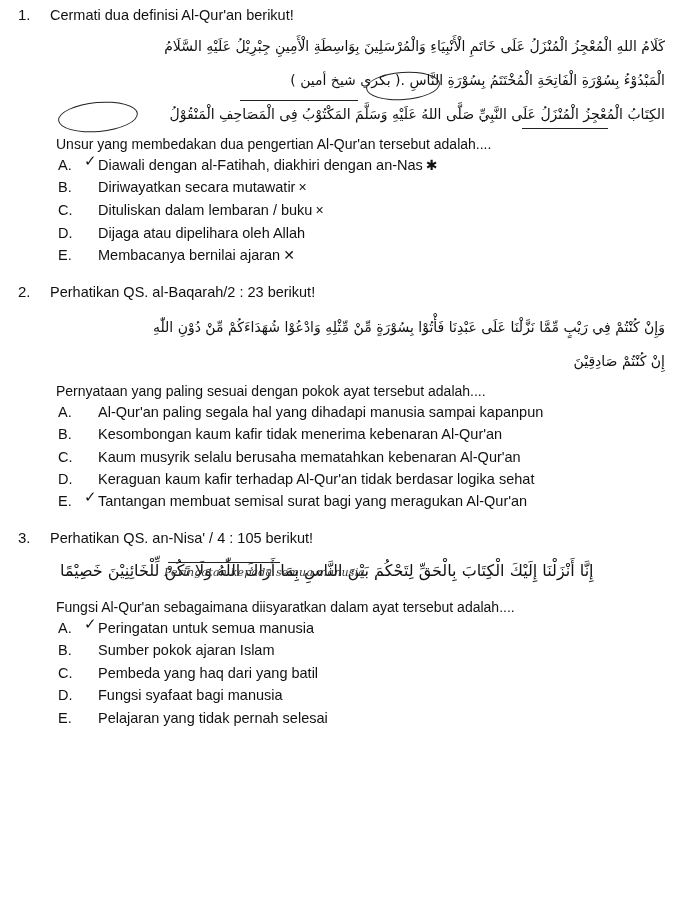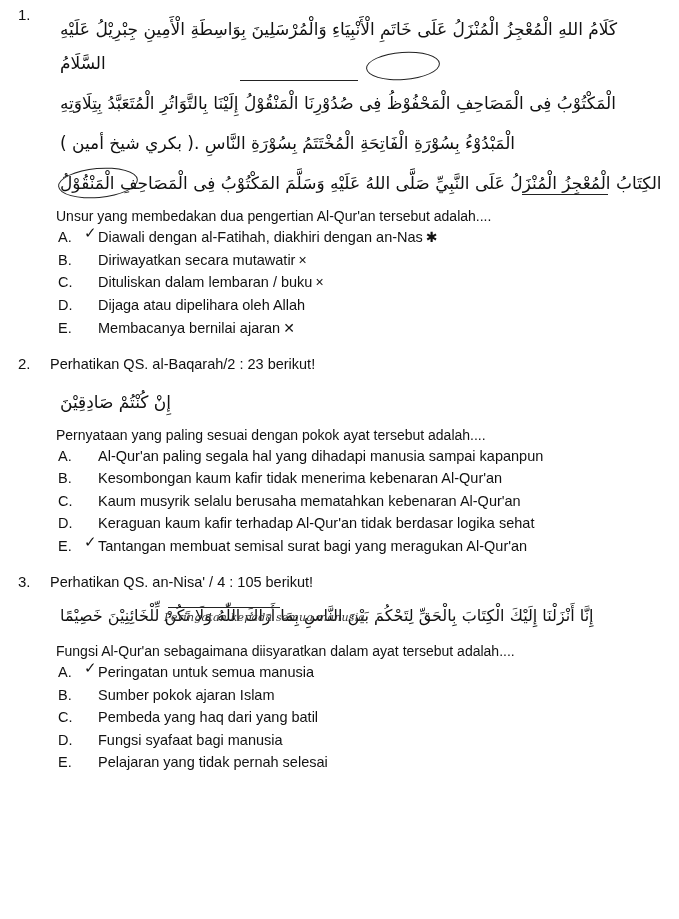--- a/index.html
+++ b/index.html
@@ -40,23 +40,23 @@
     flex: 1 1 auto;
     padding-right: 14px;
   }
   .q-stem {
     font-size: 14.5px;
     color: #111;
     line-height: 1.35;
   }
   .arabic {
     direction: rtl;
-    text-align: left;
+    text-align: right;
     font-family: "DejaVu Sans", sans-serif;
-    font-size: 17px;
+    font-size: 14px;
     line-height: 2.0;
     color: #111;
     margin: 6px 0 2px 0;
     padding-left: 10px;
   }
   .arabic.center {
     text-align: left;
   }
   .lead {
     font-size: 14px;
@@ -133,24 +133,24 @@
   .hdr-q1-arabic { position: relative; }
 </style>
 </head>
 <body>
 
 <div class="page">
 
   <div class="question" style="margin-top:6px;">
     <div class="q-num">1.</div>
     <div class="q-body">
+      <div class="q-stem">Cermati dua definisi Al-Qur'an berikut!</div>
 
       <div class="hdr-q1-arabic">
         <div class="arabic">كَلَامُ اللهِ الْمُعْجِزُ الْمُنْزَلُ عَلَى خَاتَمِ الْأَنْبِيَاءِ وَالْمُرْسَلِينَ بِوَاسِطَةِ الْأَمِينِ جِبْرِيْلُ عَلَيْهِ السَّلَامُ</div>
-        <div class="arabic">الْمَكْتُوْبُ فِى الْمَصَاحِفِ الْمَحْفُوْظُ فِى صُدُوْرِنَا الْمَنْقُوْلُ إِلَيْنَا بِالتَّوَاتُرِ الْمُتَعَبَّدُ بِتِلَاوَتِهِ</div>
         <div class="arabic">الْمَبْدُوْءُ بِسُوْرَةِ الْفَاتِحَةِ الْمُخْتَتَمُ بِسُوْرَةِ النَّاسِ .( بكري شيخ أمين )</div>
 
         <div class="ellipse" style="left:316px; top:40px; width:72px; height:26px; transform:rotate(-4deg);"></div>
         <div class="underline-hand" style="left:190px; top:68px; width:118px;"></div>
       </div>
 
       <div class="hdr-q1-arabic" style="">
         <div class="arabic">الكِتَابُ الْمُعْجِزُ الْمُنْزَلُ عَلَى النَّبِيِّ صَلَّى اللهُ عَلَيْهِ وَسَلَّمَ المَكْتُوْبُ فِى الْمَصَاحِفِ الْمَنْقُوْلُ</div>
         <div class="ellipse" style="left:8px; top:2px; width:78px; height:28px; transform:rotate(-5deg);"></div>
         <div class="underline-hand" style="left:472px; top:28px; width:86px;"></div>
@@ -188,20 +188,21 @@
     </div>
   </div>
 
   <div class="spacer-md"></div>
 
   <div class="question">
     <div class="q-num">2.</div>
     <div class="q-body">
       <div class="q-stem">Perhatikan QS. al-Baqarah/2 : 23 berikut!</div>
       <div style="margin-top:10px;">
+        <div class="arabic">وَإِنْ كُنْتُمْ فِي رَيْبٍ مِّمَّا نَزَّلْنَا عَلَى عَبْدِنَا فَأْتُوْا بِسُوْرَةٍ مِّنْ مِّثْلِهِ وَادْعُوْا شُهَدَاءَكُمْ مِّنْ دُوْنِ اللّٰهِ</div>
         <div class="arabic">إِنْ كُنْتُمْ صَادِقِيْنَ</div>
       </div>
       <div class="lead">Pernyataan yang paling sesuai dengan  pokok ayat tersebut adalah....</div>
 
       <ul class="options">
         <li class="opt">
           <span class="opt-letter">A.</span>
           <span class="opt-mark check"></span>
           <span class="opt-text">Al-Qur'an paling segala hal yang dihadapi manusia sampai kapanpun</span>
         </li>

